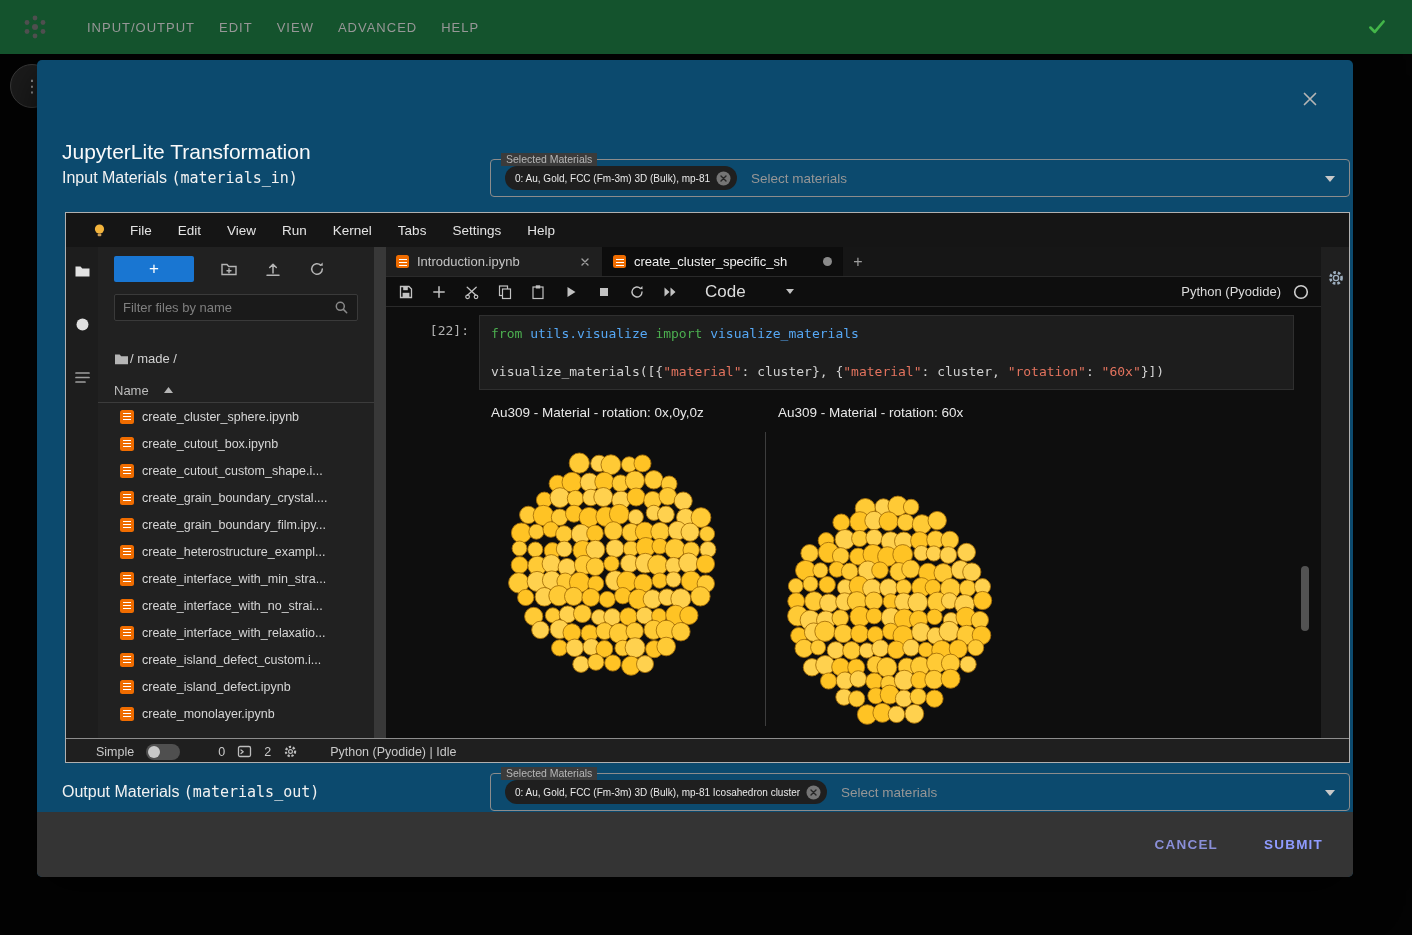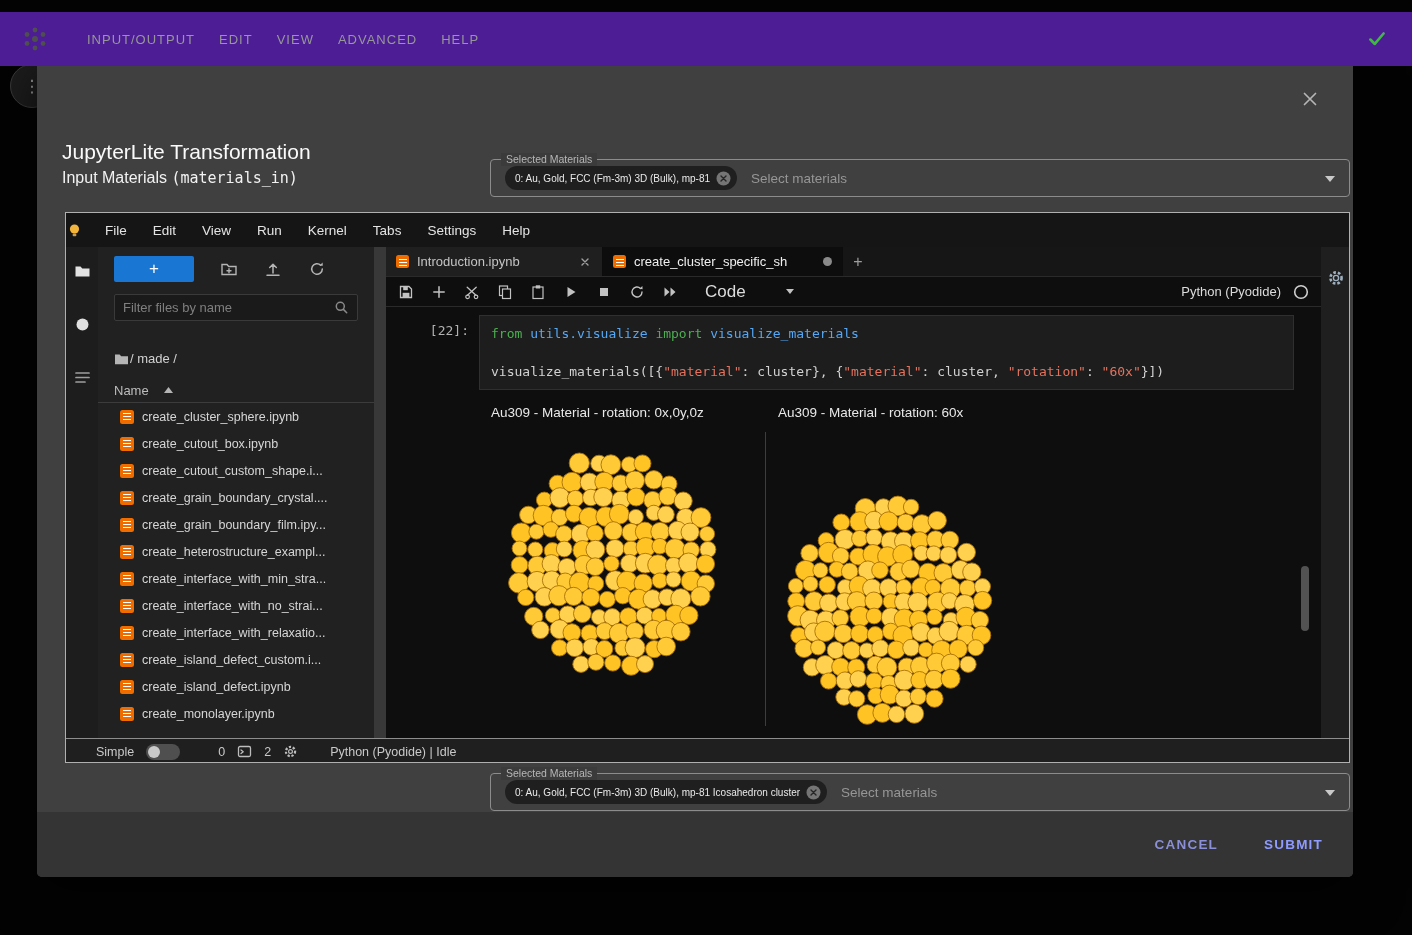--- a/index.html
+++ b/index.html
@@ -1,33 +1,33 @@
 <!DOCTYPE html>
 <html><head>
 <meta charset="utf-8">
 <style>
   *{box-sizing:border-box;margin:0;padding:0}
   html,body{width:1412px;height:935px;background:#030303;overflow:hidden;
     font-family:"Liberation Sans",sans-serif;-webkit-font-smoothing:antialiased}
 
   
-  .topbar{position:absolute;left:0;top:12px;width:1412px;height:54px;background:#4c1d95;
+  .topbar{position:absolute;left:0;top:0;width:1412px;height:54px;background:#14532d;
     display:flex;align-items:center;z-index:3}
   .logo{margin-left:20px;width:30px;height:30px;flex:none}
   .topmenu{display:flex;margin-left:25px;gap:0}
   .topmenu .mi{color:#979797;font-size:13px;letter-spacing:1px;padding:10px 12px;cursor:pointer}
   .top-check{margin-left:auto;margin-right:24px;width:22px;height:22px;cursor:pointer}
 
   
   .fab{position:absolute;left:10px;top:64px;width:44px;height:44px;border-radius:50%;
     background:#1c1c1c;border:1px solid #3a3a3a;color:#9e9e9e;z-index:1;
     display:flex;align-items:center;justify-content:center;font-size:17px}
 
   
-  .dialog{position:absolute;left:37px;top:60px;width:1316px;height:817px;background:#404040;
+  .dialog{position:absolute;left:37px;top:60px;width:1316px;height:817px;background:#0c4a6e;
     border-radius:5px;box-shadow:0 14px 48px rgba(0,0,0,.7);z-index:2}
   .dlg-title{position:absolute;left:25px;top:80px;font-size:21px;color:#fafafa;font-weight:400}
   .dlg-close{position:absolute;right:30px;top:26px;width:26px;height:26px;cursor:pointer;
     display:flex;align-items:center;justify-content:center}
   .sec-label{position:absolute;left:25px;height:38px;display:flex;align-items:center;
     color:#f2f2f2;font-size:16px;white-space:pre}
   .sec-label .code{font-family:"DejaVu Sans Mono",monospace;font-size:15px}
   .sec-label.in{top:99px}.sec-label.out{top:713px}
 
   
@@ -39,21 +39,21 @@
   .chip{height:24px;border-radius:12px;background:#1f1f1f;color:#e9e9e9;font-size:10px;
     display:flex;align-items:center;gap:6px;padding:0 6px 0 10px;white-space:nowrap;flex:none}
   .chip-x{width:15px;height:15px;flex:none;cursor:pointer}
   .ph{margin-left:14px;color:#969696;font-size:13.5px;white-space:nowrap}
   .sel-caret{position:absolute;right:14px;top:16px;width:0;height:0;
     border-left:5.5px solid transparent;border-right:5.5px solid transparent;border-top:6px solid #c9c9c9}
 
   
   .jlab{position:absolute;left:28px;top:152px;width:1285px;height:551px;border:1px solid #b0b0b0;
     background:#111;display:flex;flex-direction:column;overflow:hidden}
-  .jl-menubar{height:34px;background:#151515;display:flex;align-items:center;padding-left:0;flex:none}
+  .jl-menubar{height:34px;background:#151515;display:flex;align-items:center;padding-left:25px;flex:none}
   .jl-menubar .bulb{width:17px;height:17px;margin-right:9px}
   .jl-menubar .jmi{color:#e4e4e4;font-size:13.5px;padding:0 13px;cursor:pointer}
   .jl-body{height:491px;display:flex;flex:none}
 
   .jl-strip{width:32px;background:#1d1d1d;display:flex;flex-direction:column;align-items:center;
     padding-top:16px;gap:36px;flex:none}
   .jl-strip .sic{width:17px;height:17px;cursor:pointer}
 
   .jl-browser{width:276px;background:#212121;display:flex;flex-direction:column;flex:none}
   .fb-toolbar{margin-top:8px;height:28px;display:flex;align-items:center;padding:0 16px;gap:26px;flex:none}
@@ -728,20 +728,21 @@
       <svg class="sb-ic" viewBox="0 0 15 15">
         <circle cx="7.5" cy="7.5" r="4.6" fill="none" stroke="#bdbdbd" stroke-width="2.2" stroke-dasharray="2.2 1.7"></circle>
         <circle cx="7.5" cy="7.5" r="1.9" fill="none" stroke="#bdbdbd" stroke-width="1.2"></circle>
       </svg>
       <span style="width:8px"></span>
       <span>Python (Pyodide) | Idle</span>
 
     </div>
   </div>
 
+  <div class="sec-label out"><span>Output Materials </span><span class="code">(materials_out)</span></div>
 
   <div class="mselect out">
     <span class="flabel">Selected Materials</span>
     <span class="chip">
       <span>0: Au, Gold, FCC (Fm-3m) 3D (Bulk), mp-81 Icosahedron cluster</span>
       <svg class="chip-x" viewBox="0 0 15 15">
         <circle cx="7.5" cy="7.5" r="7" fill="#757575"></circle>
         <path d="M5 5l5 5M10 5l-5 5" stroke="#262626" stroke-width="1.4" stroke-linecap="round"></path>
       </svg>
     </span>

